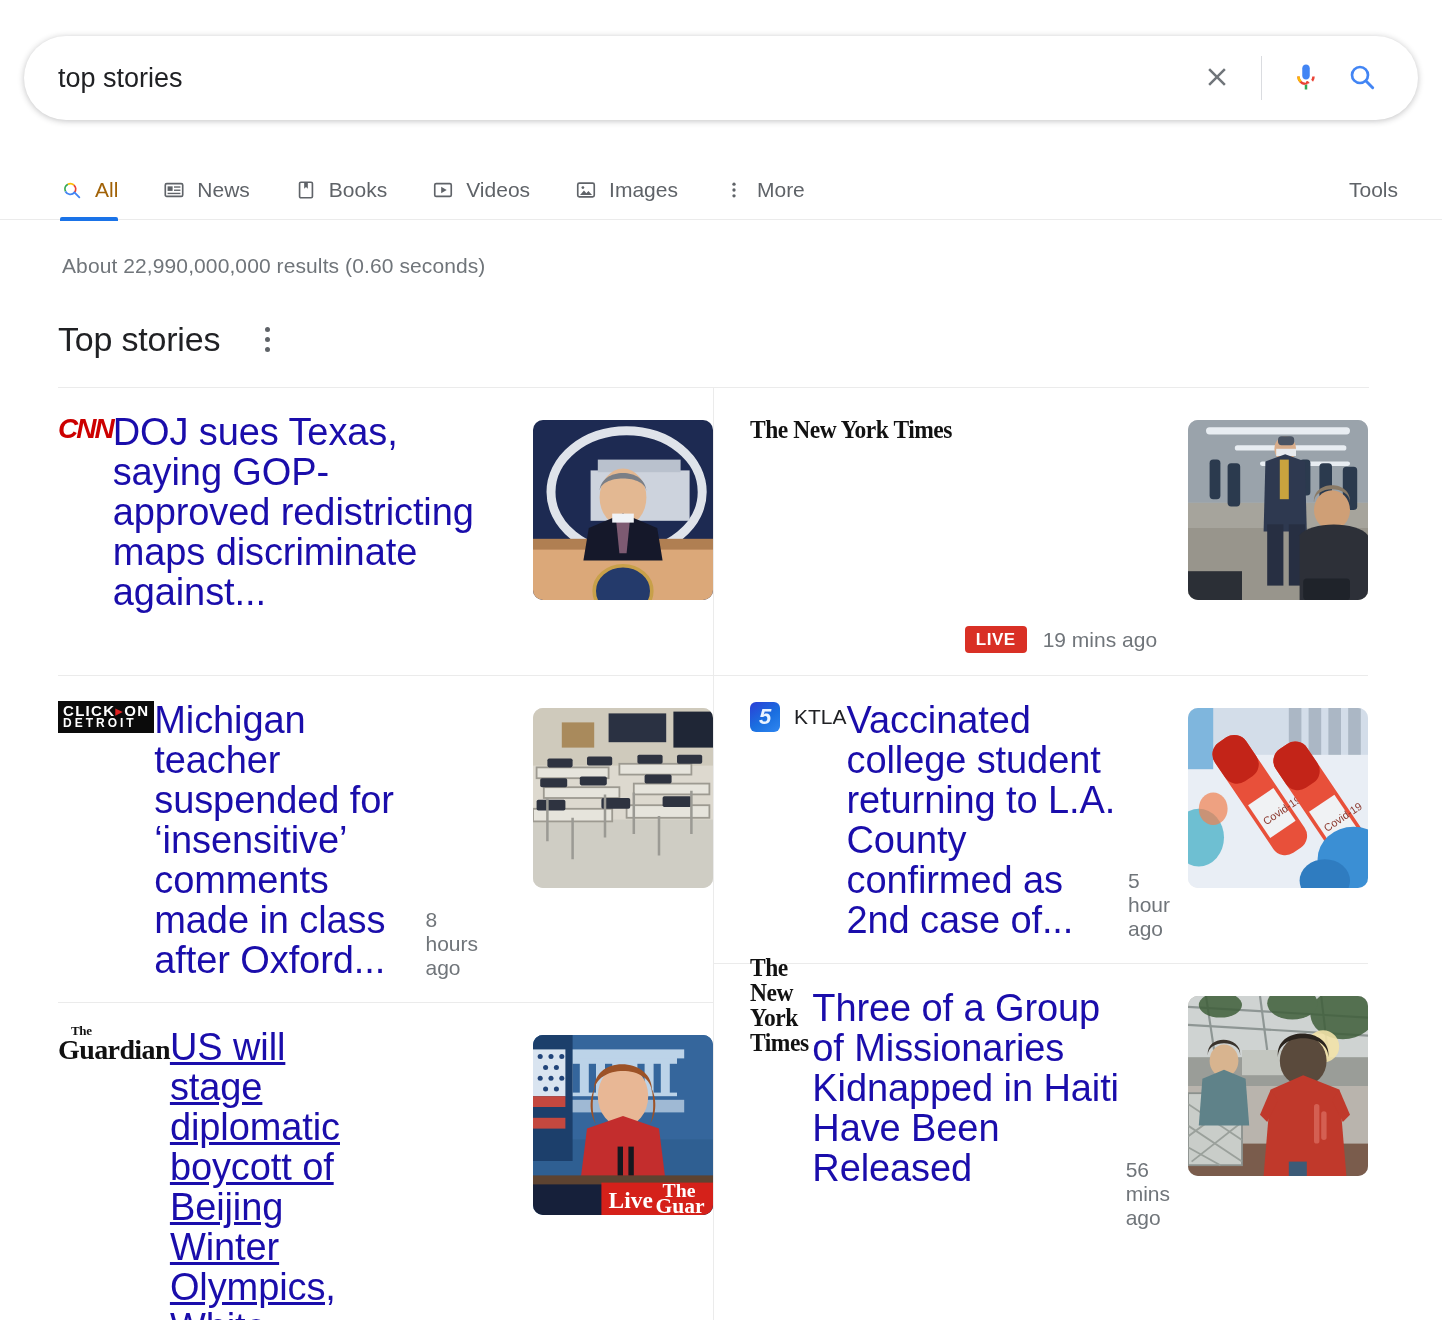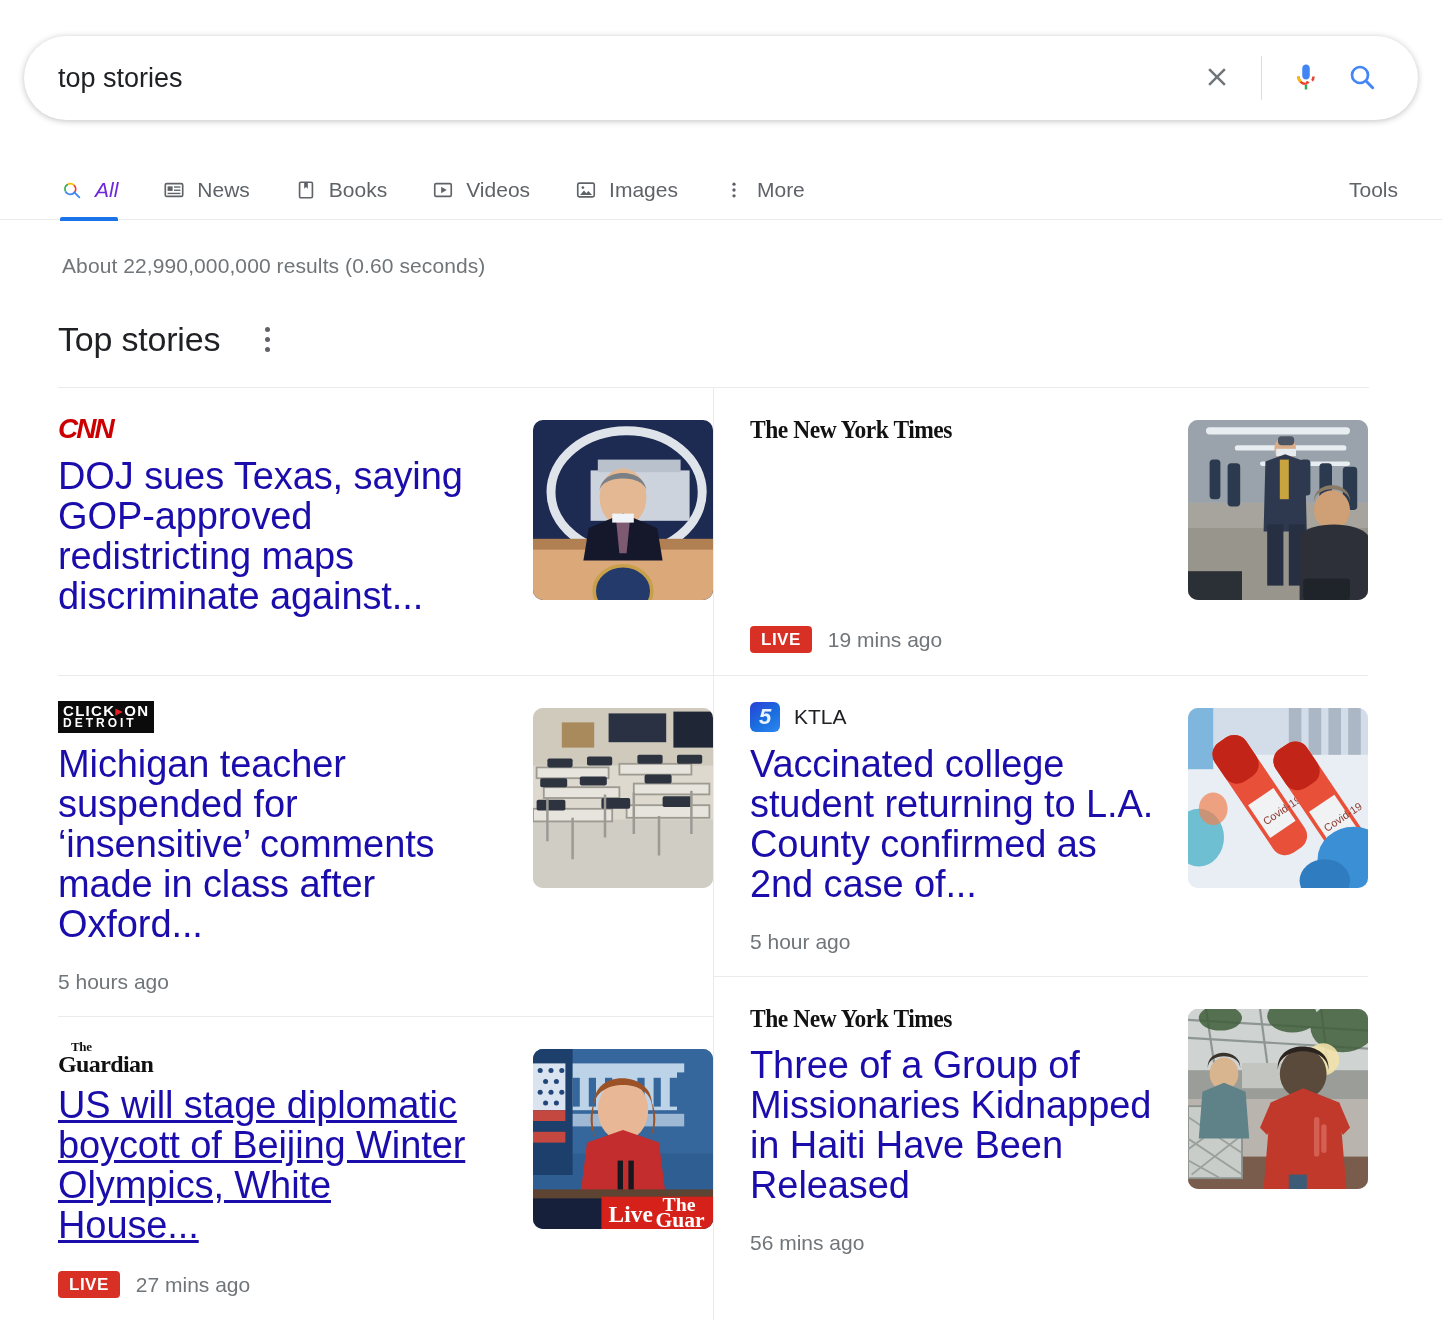--- a/index.html
+++ b/index.html
@@ -60,21 +60,21 @@
   .tab {
     display: flex; align-items: center; gap: 11px;
     padding: 0 22px 18px 22px;
     font-size: 21px;
     color: #5f6368;
     cursor: pointer;
     position: relative;
     white-space: nowrap;
   }
   .tab:first-child { padding-left: 22px; }
-  .tab.active { color: #6d28d9; font-style: italic; }
+  .tab.active { color: #a16207; }
   .tab.active:after {
     content: "";
     position: absolute;
     left: 22px; right: 22px; bottom: -1px;
     height: 4px;
     background: #1a73e8;
     border-radius: 2px 2px 0 0;
     z-index: 2;
   }
   .tab .ticon { display: flex; align-items: center; justify-content: center; width: 24px; height: 24px; }
@@ -119,21 +119,21 @@
 
   .story {
     display: flex;
     justify-content: space-between;
     padding: 24px 0 22px 0;
     border-bottom: 1px solid #ebebeb;
     min-height: 288px;
   }
   .ts-col .story:last-child { border-bottom: none; }
   .ts-col.right .story { padding-left: 36px; }
-  .story-main { display: flex; flex-direction: column; width: 420px; }
+  .story-main { display: flex; flex-direction: row; width: 420px; }
   .ts-col.right .story-main { width: 420px; }
 
   .src { display: flex; align-items: center; gap: 14px; height: 34px; margin-bottom: 10px; }
   .src-name { font-size: 21px; color: #202124; }
 
   .headline {
     font-size: 38px;
     line-height: 40px;
     color: #1a0dab;
     letter-spacing: -.1px;
@@ -210,21 +210,21 @@
     display: flex; align-items: center; justify-content: center;
     line-height: 1;
     flex: 0 0 auto;
   }
   .logo-guardian {
     font-family: "Liberation Serif", "DejaVu Serif", serif;
     color: #111111;
     line-height: 1;
   }
   .logo-guardian .g1 { font-size: 13px; font-weight: bold; display: block; margin-left: 13px; letter-spacing: -.3px; }
-  .logo-guardian .g2 { font-size: 24px; font-weight: bold; display: block; letter-spacing: -.6px; margin-top: -1px; }
+  .logo-guardian .g2 { font-size: 28px; font-weight: bold; display: block; letter-spacing: -.6px; margin-top: -1px; }
 </style>
 </head>
 <body>
 
 <div class="searchbar-wrap">
   <div class="searchbar">
     <input class="search-input" type="text" value="top stories" placeholder="Search" style="">
     <div class="sb-actions">
       <button class="icon-btn">
         <span>
@@ -374,21 +374,21 @@
         </div>
       </div>
 
       <div class="story">
         <div class="story-main">
           <div class="src">
             <span class="logo-clickon">CLICK<span class="arrow">▸</span>ON<span class="l2">DETROIT</span></span>
           </div>
           <div class="headline">Michigan teacher suspended for ‘insensitive’ comments made in class after Oxford...</div>
           <div class="story-foot">
-            <span class="timeago">5 hours ago</span>
+            <span class="timeago">8 hours ago</span>
           </div>
         </div>
         <div class="thumb">
           <svg viewBox="0 0 100 100" preserveAspectRatio="none">
             <rect width="100" height="100" fill="#ddd9cf"></rect>
             <rect x="0" y="0" width="100" height="32" fill="#cfcabc"></rect>
             <rect x="42" y="3" width="32" height="16" fill="#2a3142"></rect>
             <rect x="78" y="2" width="22" height="20" fill="#1f2636"></rect>
             <rect x="16" y="8" width="18" height="14" fill="#a98a5c"></rect>
             <rect x="0" y="62" width="100" height="38" fill="#cfcdc4"></rect>

